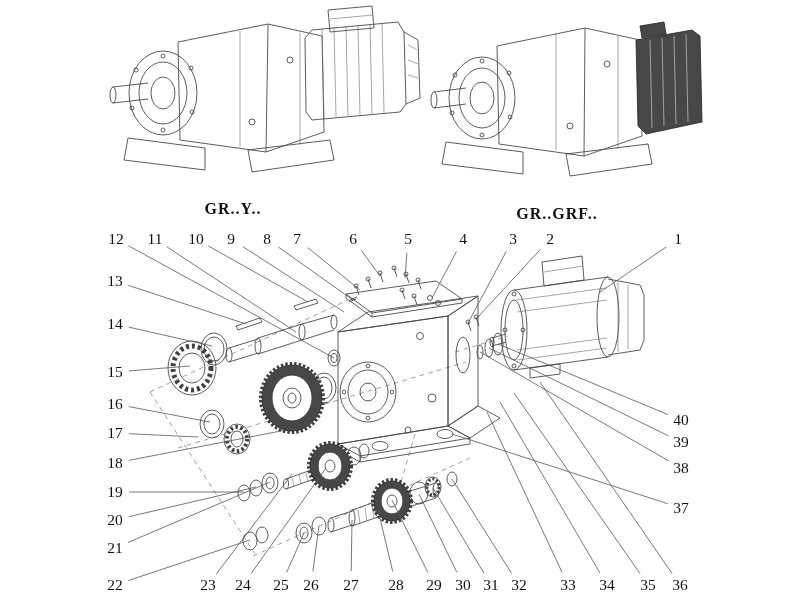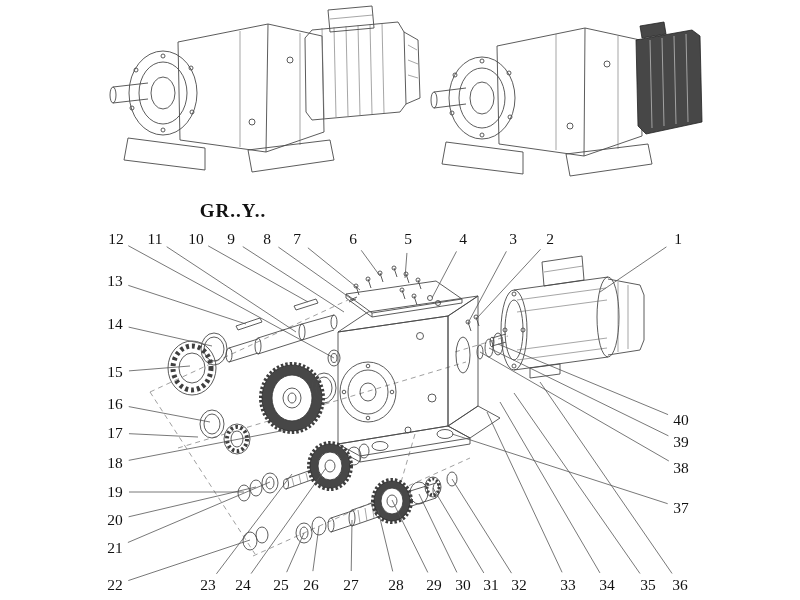--- a/index.html
+++ b/index.html
@@ -1,20 +1,20 @@
 <!DOCTYPE html>
 <html><head>
 <meta charset="utf-8">
 <style>
   html,body{margin:0;padding:0;background:#ffffff;}
   #stage{position:relative;width:800px;height:600px;background:#ffffff;overflow:hidden;
          font-family:"Liberation Serif",serif;}
   #art{position:absolute;left:0;top:0;}
   .model-title{position:absolute;transform:translateX(-50%);font-weight:bold;
-               font-size:19px;letter-spacing:1px;color:#111;white-space:nowrap;}
+               font-size:16px;letter-spacing:1px;color:#111;white-space:nowrap;}
   .leader{stroke:#555;stroke-width:0.8;fill:none;}
   .callout{font-family:"Liberation Serif",serif;font-size:15.5px;fill:#111;text-anchor:middle;}
   .ln{stroke:#4a4a4a;stroke-width:0.9;fill:none;}
   .lnthin{stroke:#6a6a6a;stroke-width:0.6;fill:none;}
   .dash{stroke:#777;stroke-width:0.7;fill:none;stroke-dasharray:5 4;}
   .darkfill{fill:#474747;stroke:#222;stroke-width:0.8;}
   .teeth{fill:none;stroke:#3f3f3f;}
 </style>
 </head>
 <body>
@@ -380,14 +380,15 @@
         <text x="681" y="473" class="callout">38</text>
         <line x1="668.4260663497923" y1="435.84401165041913" x2="489" y2="348" class="leader"></line>
         <text x="681" y="447" class="callout">39</text>
         <line x1="668.070660941841" y1="414.630438423934" x2="498" y2="344" class="leader"></line>
         <text x="681" y="425" class="callout">40</text>
       </g>
   </svg>
 
   <div class="model-title" style="left:233px;top:200px;">GR..Y..</div>
 
+  <div class="model-title" style="left:557px;top:205px;">GR..GRF..</div>
 
 </div>
 
 </body></html>

